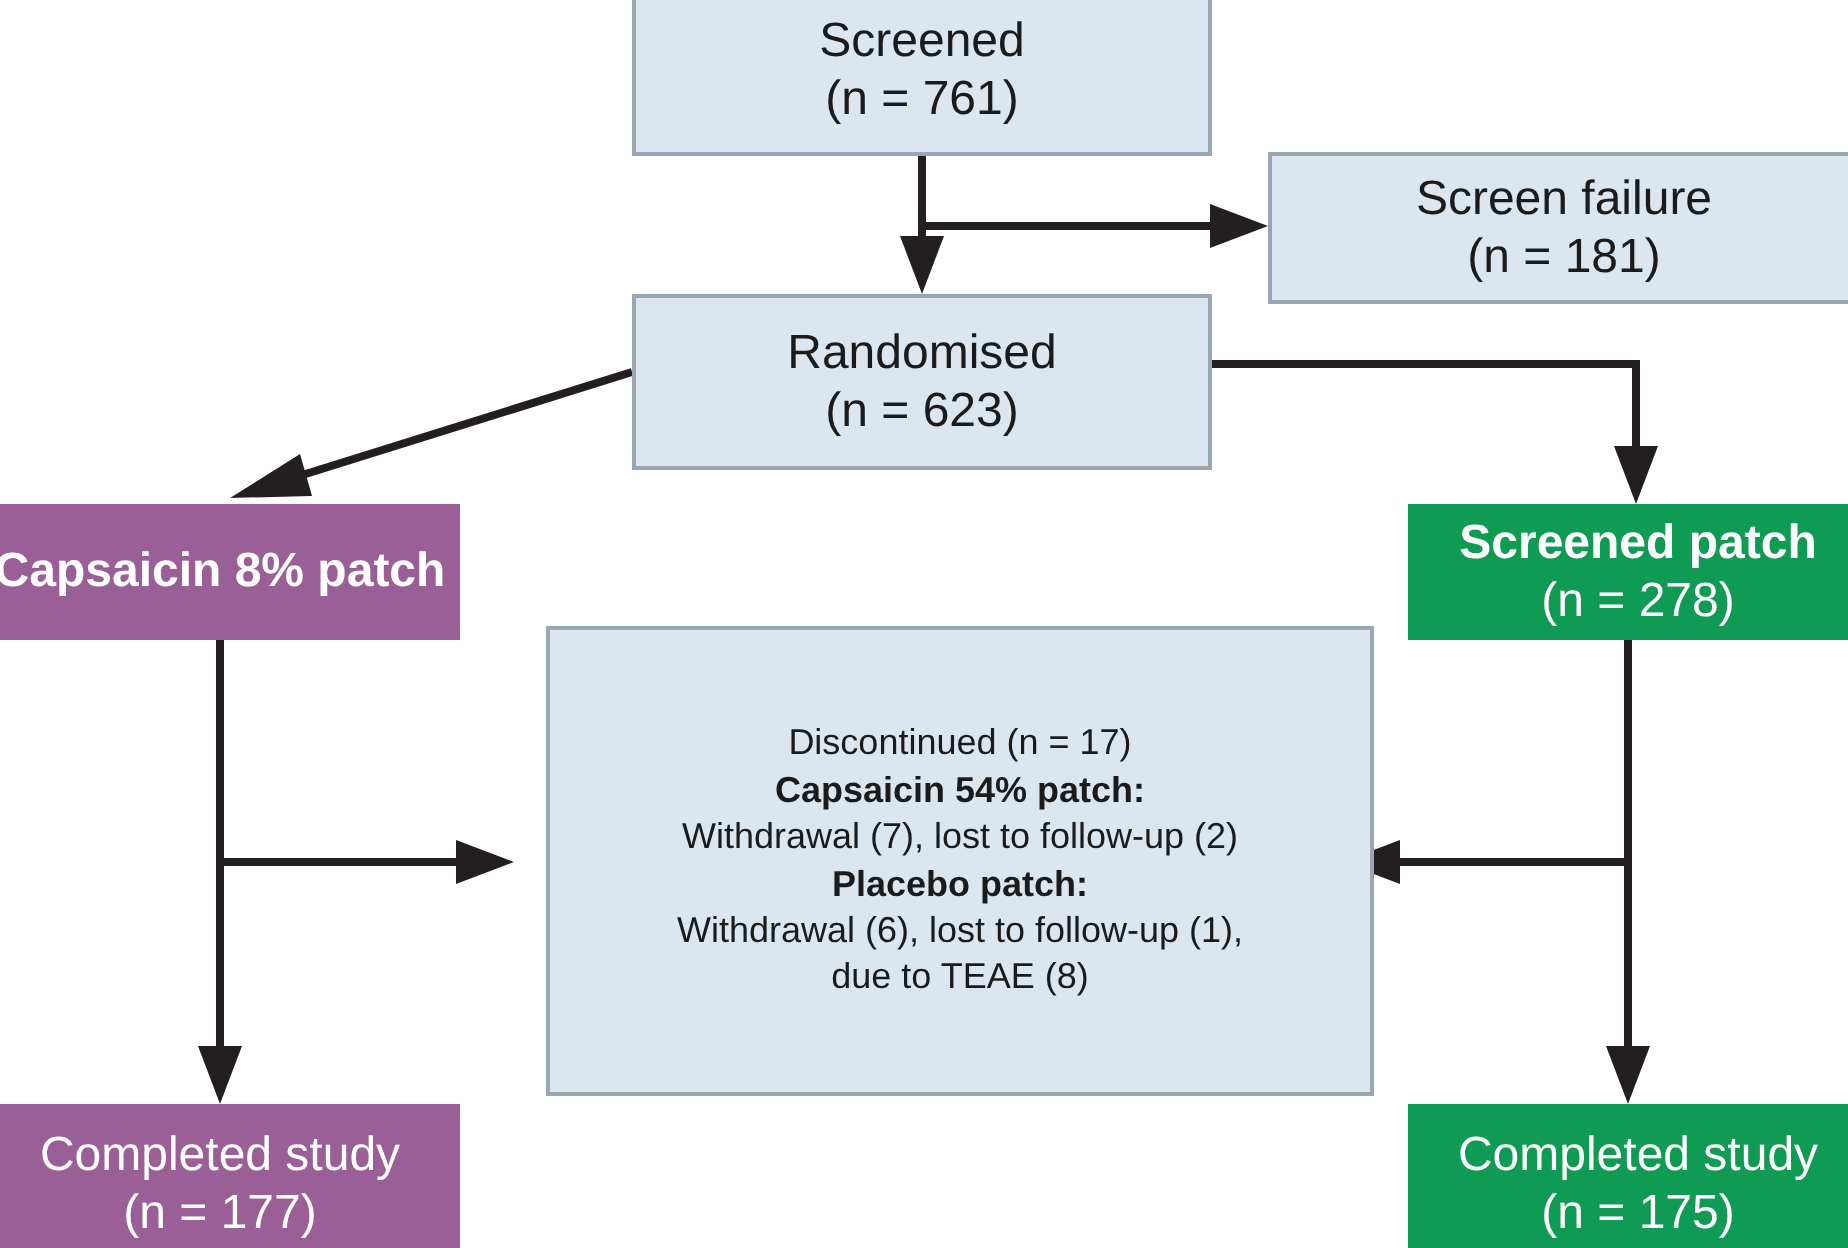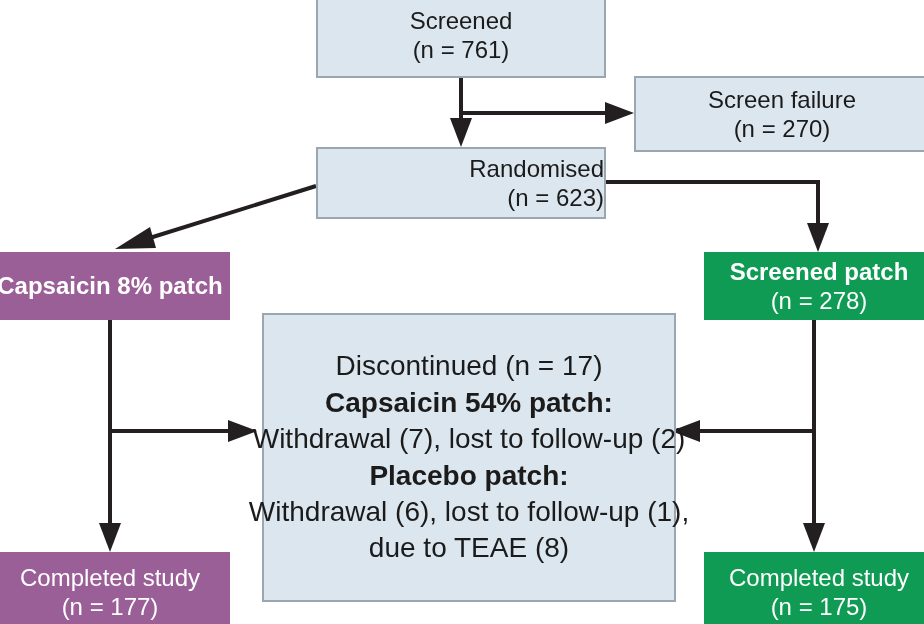--- a/index.html
+++ b/index.html
@@ -47,26 +47,26 @@
     color: #ffffff;
     font-size: 24px;
     border: none;
   }
   .node-purple .line.bold,
   .node-green .line.bold { font-weight: bold; }
 
   
   #node-screened   { left: 316px; top: -8px;  width: 290px; height: 86px; }
   #node-screen-failure { left: 634px; top: 76px;  width: 296px; height: 76px; }
-  #node-randomised { left: 316px; top: 147px; width: 290px; height: 72px; align-items: flex-end; }
+  #node-randomised { left: 316px; top: 147px; width: 290px; height: 88px; }
   #node-capsaicin  { left: -10px; top: 252px; width: 240px; height: 68px; }
   #node-placebo    { left: 704px; top: 252px; width: 230px; height: 68px; }
   #node-discontinued {
-    left: 262px; top: 313px; width: 414px; height: 289px;
-    font-size: 28px; line-height: 1.30;
+    left: 273px; top: 313px; width: 414px; height: 235px;
+    font-size: 18px; line-height: 1.30;
   }
   #node-completed-left  { left: -10px; top: 552px; width: 240px; height: 80px; }
   #node-completed-right { left: 704px; top: 552px; width: 230px; height: 80px; }
 
   svg.connectors {
     position: absolute;
     left: 0; top: 0;
     width: 924px;
     height: 624px;
     pointer-events: none;
@@ -125,21 +125,21 @@
     </g>
   </svg>
 
   <div class="node node-blue" id="node-screened">
     <span class="line">Screened</span>
     <span class="line">(n = 761)</span>
   </div>
 
   <div class="node node-blue" id="node-screen-failure">
     <span class="line">Screen failure</span>
-    <span class="line">(n = 270)</span>
+    <span class="line">(n = 181)</span>
   </div>
 
   <div class="node node-blue" id="node-randomised">
     <span class="line">Randomised</span>
     <span class="line">(n = 623)</span>
   </div>
 
   <div class="node node-purple" id="node-capsaicin">
     <span class="line bold">Capsaicin 8% patch</span>
   </div>

